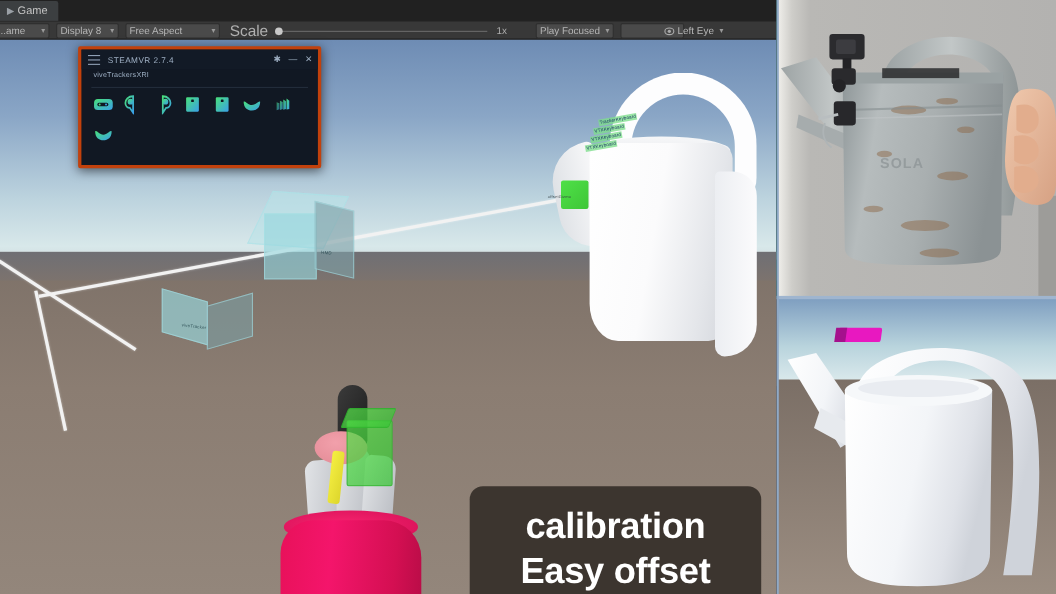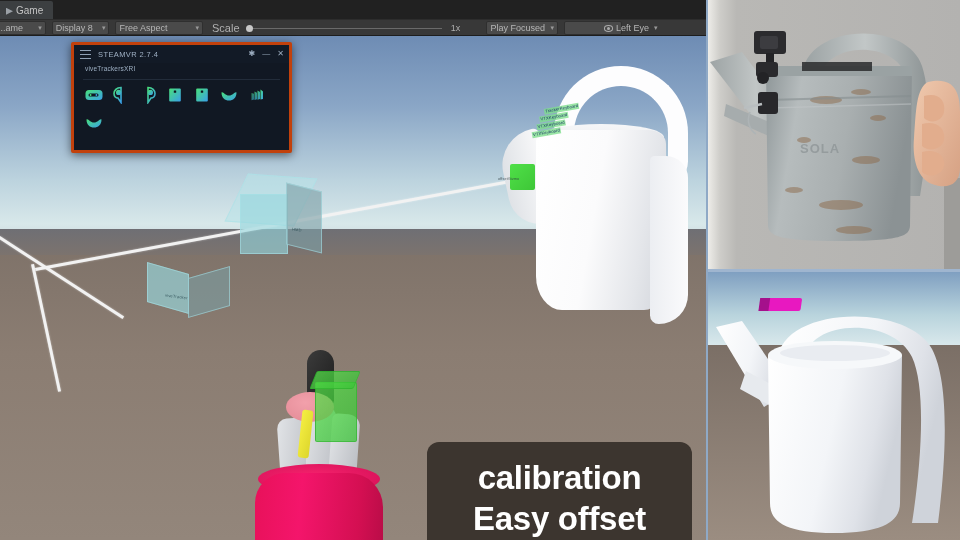--- a/index.html
+++ b/index.html
@@ -17,21 +17,21 @@
               background:#3c3f41; color:#c4c4c4; font-size:10px; line-height:15px; border-radius:2px 2px 0 0; white-space:nowrap; }
   #game-tab .tabicon { display:inline-block; width:7px; height:7px; background:#9aa0a6; margin-right:3px;
               clip-path:polygon(0 0,100% 50%,0 100%); vertical-align:middle; }
 
   
   #unity-toolbar { position:absolute; left:0; top:19px; width:706px; height:17px; background:#383838;
                    border-top:1px solid #2d2d2d; border-bottom:1px solid #1d1d1d; display:flex; align-items:center; }
   .tb-ctl { height:14px; display:flex; align-items:center; background:#4a4a4a; border:1px solid #2f2f2f;
             border-radius:2px; color:#b6b6b6; font-size:9px; padding:0 3px; margin:0 3px; white-space:nowrap; }
   .tb-ctl .caret { margin-left:5px; color:#9a9a9a; font-size:7px; }
-  .tb-label { color:#b0b0b0; font-size:11px; margin:0 4px 0 6px; white-space:nowrap; }
+  .tb-label { color:#b0b0b0; font-size:14px; margin:0 4px 0 6px; white-space:nowrap; }
   #scale-slider { position:relative; width:200px; height:12px; display:flex; align-items:center; }
   #scale-track { position:absolute; left:8px; right:0; top:6px; height:1px; background:#6a6a6a; }
   #scale-knob { position:absolute; left:2px; top:3px; width:7px; height:7px; border-radius:50%; background:#c8c8c8; }
   #scale-value { position:absolute; right:-18px; top:1px; color:#aeaeae; font-size:9px; }
   #tb-spacer { flex:1; }
   .eye-icon { display:inline-block; width:9px; height:9px; margin-right:3px; position:relative; opacity:.85; }
   .eye-icon::before { content:""; position:absolute; inset:1px 0; border:1px solid #bdbdbd; border-radius:50% / 45%; }
   .eye-icon::after { content:""; position:absolute; left:3px; top:3px; width:3px; height:3px; border-radius:50%; background:#bdbdbd; }
 
   

